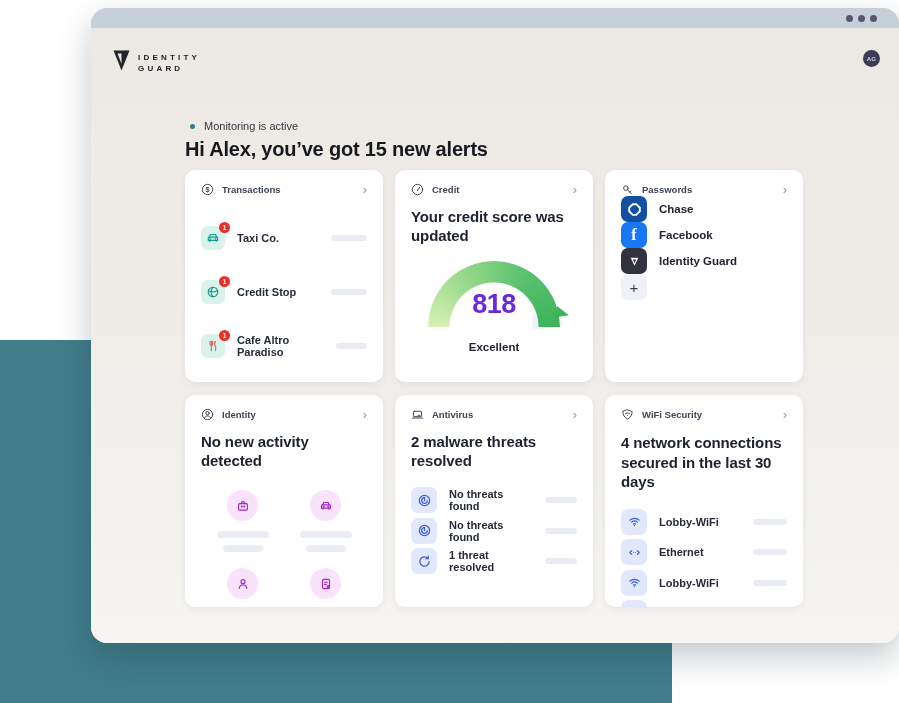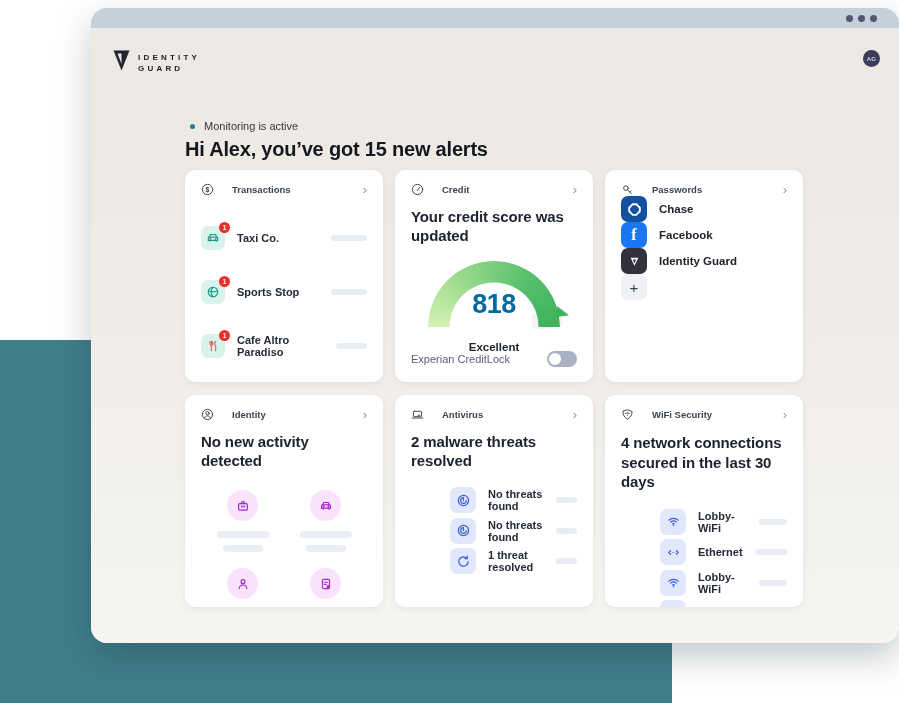--- a/index.html
+++ b/index.html
@@ -45,21 +45,21 @@
   .page-title { position:absolute; left:94px; top:110px; font-size:20px; font-weight:700; color:#15181f; letter-spacing:-.2px; }
   
   .grid {
     position:absolute; left:94px; top:142px;
     display:grid; grid-template-columns:repeat(3,198px); grid-auto-rows:212px; gap:13px 12px;
   }
   .card {
     background:#ffffff; border-radius:10px; padding:13px 16px 14px;
     box-shadow:0 2px 7px rgba(30,40,80,.07); position:relative; overflow:hidden;
   }
-  .card-head { display:flex; align-items:center; gap:18px; color:#3d4354; cursor:pointer; }
+  .card-head { display:flex; align-items:center; gap:8px; color:#3d4354; cursor:pointer; }
   .card-head svg { flex:0 0 auto; }
   .card-label { font-size:9.5px; font-weight:700; color:#3d4354; }
   .chev { margin-left:auto; font-size:13px; line-height:10px; color:#8e97ad; font-weight:400; }
   .card-title { margin-top:11px; font-size:15px; font-weight:700; color:#1d2130; line-height:1.27; letter-spacing:-.1px; }
   
   .row { display:flex; align-items:center; gap:12px; }
   .row-name { font-size:11px; font-weight:700; color:#262b38; }
   .pill { margin-left:auto; width:36px; height:6px; border-radius:3px; background:#e9edf3; }
   .tile { position:relative; border-radius:7px; display:flex; align-items:center; justify-content:center; flex:0 0 auto; }
   
@@ -78,42 +78,42 @@
     position:absolute; left:4px; top:0; width:132px; height:132px; border-radius:50%;
     background:conic-gradient(from 270deg,#d5f1b4 0deg,#9bda8c 55deg,#57c06c 125deg,#3eb35c 180deg,transparent 180deg 360deg);
     -webkit-mask:radial-gradient(circle,transparent 44px,#000 45px);
     mask:radial-gradient(circle,transparent 44px,#000 45px);
   }
   .gauge-tip {
     position:absolute; right:-5px; top:47px; width:0; height:0;
     border-left:14px solid #3eb35c; border-top:5px solid transparent; border-bottom:7px solid transparent;
     transform:rotate(18deg);
   }
-  .score { position:absolute; left:0; right:0; top:28px; text-align:center; font-size:27px; font-weight:700; color:#0369a1; letter-spacing:-.5px; }
+  .score { position:absolute; left:0; right:0; top:28px; text-align:center; font-size:27px; font-weight:700; color:#6d28d9; letter-spacing:-.5px; }
   .rating { margin-top:12px; text-align:center; font-size:11.5px; font-weight:700; color:#1d2130; }
   .credit-foot { position:absolute; left:16px; right:16px; bottom:15px; display:flex; align-items:center; }
   .creditlock-label { font-size:11px; color:#5a6175; }
   .toggle { margin-left:auto; width:30px; height:16px; border-radius:8px; background:#a9b2c5; position:relative; cursor:pointer; }
   .toggle-knob { position:absolute; left:2px; top:2px; width:12px; height:12px; border-radius:50%; background:#ffffff; }
   
   .p-row { margin-top:0; cursor:pointer; }
   .p-tile { width:26px; height:26px; border-radius:7px; }
   .p-name { font-size:11.5px; font-weight:700; color:#20242f; }
   .tile-chase { background:#1450a0; }
   .tile-fb { background:#1877f2; color:#fff; font-size:16px; font-weight:700; font-family:"Liberation Serif",serif; }
   .tile-ig { background:#32323e; }
   .tile-add { background:#f0f1f6; color:#3a3f4c; font-size:15px; font-weight:400; }
   
   .id-grid { margin-top:20px; display:grid; grid-template-columns:1fr 1fr; row-gap:16px; justify-items:center; }
   .id-cell { display:flex; flex-direction:column; align-items:center; }
   .id-circle { width:31px; height:31px; border-radius:50%; background:#f8e3fb; color:#a524cf; display:flex; align-items:center; justify-content:center; }
   .sk1 { width:52px; height:7px; border-radius:4px; background:#eaedf4; margin-top:10px; }
   .sk2 { width:40px; height:7px; border-radius:4px; background:#eaedf4; margin-top:7px; }
   
-  .b-row { margin-top:4.5px;margin-left:39px; }
+  .b-row { margin-top:4.5px; }
   .b-row.first { margin-top:17px; }
   .b-tile { width:26px; height:26px; background:#e2e8fc; color:#3d5de0; }
   .b-pill { width:34px; }
   .wifi-title { line-height:1.3;margin-top:12px; }
 </style>
 </head>
 <body>
 
 <div class="teal-backdrop"></div>
 
@@ -179,21 +179,21 @@
         </div>
 
         <div class="row t-row">
           <span class="tile t-tile">
             <svg width="14" height="14" viewBox="0 0 24 24" fill="none" stroke="currentColor" stroke-width="2" stroke-linecap="round">
                 <circle cx="12" cy="12" r="8.2"></circle>
                 <path d="M12 3.8a11.5 11.5 0 0 0 0 16.4M4.2 10c4 2.4 11.6 2.4 15.6 0"></path>
               </svg>
             <span class="badge">1</span>
           </span>
-          <span class="row-name">Sports Stop</span>
+          <span class="row-name">Credit Stop</span>
           <span class="pill"></span>
         </div>
 
         <div class="row t-row">
           <span class="tile t-tile red">
             <svg width="14" height="14" viewBox="0 0 24 24" fill="none" stroke="currentColor" stroke-width="2" stroke-linecap="round">
                 <path d="M7 4v4.5a2.2 2.2 0 0 0 4.4 0V4"></path>
                 <path d="M9.2 4v16"></path>
                 <path d="M16.5 4c-1.8 2.2-1.8 6.3 0 8.5V20"></path>
               </svg>
@@ -218,26 +218,20 @@
         <div class="card-title">Your credit score was updated</div>
 
         <div class="gauge">
           <div class="gauge-base"></div>
           <div class="gauge-arc"></div>
           <div class="gauge-tip"></div>
           <div class="score">818</div>
         </div>
         <div class="rating">Excellent</div>
 
-        <div class="credit-foot">
-          <span class="creditlock-label">Experian CreditLock</span>
-          <span class="toggle">
-            <span class="toggle-knob"></span>
-          </span>
-        </div>
       </div>
 
       <div class="card">
         <div class="card-head">
           <svg width="13" height="13" viewBox="0 0 24 24" fill="none" stroke="#3d4354" stroke-width="1.8" stroke-linecap="round">
               <circle cx="9" cy="9.5" r="4.2"></circle>
               <path d="M12.2 12.7 19 19.5M16.3 16.8l2.2-2.2"></path>
             </svg>
           <span class="card-label">Passwords</span>
           <span class="chev">›</span>

